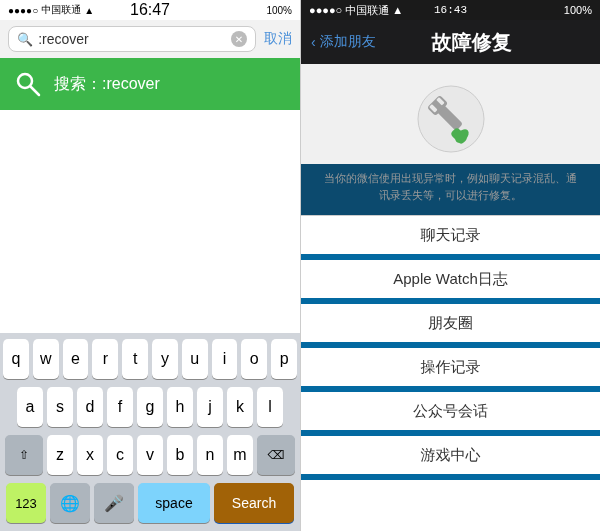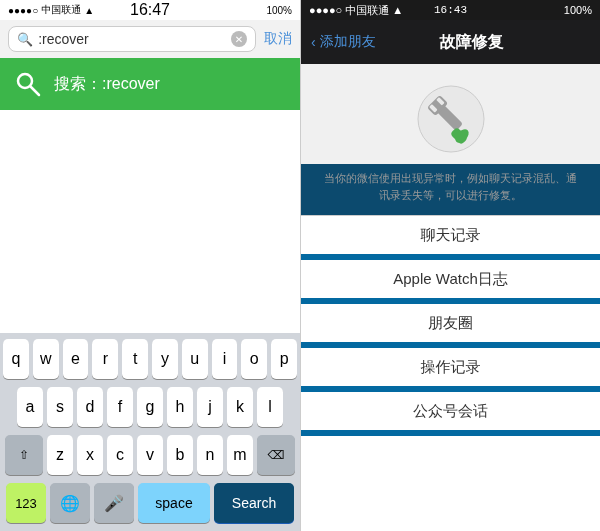--- a/index.html
+++ b/index.html
@@ -209,21 +209,21 @@
       display: flex;
       align-items: center;
       justify-content: center;
       font-size: 14px;
       color: #000;
       box-shadow: 0 1px 0 #888;
       cursor: pointer;
     }
 
     .key-search {
-      background: #0c4a6e;
+      background: #a16207;
       border-radius: 5px;
       height: 40px;
       width: 80px;
       display: flex;
       align-items: center;
       justify-content: center;
       font-size: 14px;
       color: #fff;
       box-shadow: 0 1px 0 #1a5cb5;
       cursor: pointer;
@@ -267,21 +267,21 @@
       gap: 4px;
       color: #4a90d9;
       font-size: 14px;
       cursor: pointer;
     }
 
     .nav-title {
       flex: 1;
       text-align: center;
       color: #fff;
-      font-size: 16px;
+      font-size: 20px;
       font-weight: 600;
       margin-right: 30px;
     }
 
     .repair-icon-area {
       background: #f0f0f0;
       display: flex;
       justify-content: center;
       padding: 20px 0 10px;
     }
@@ -469,17 +469,20 @@
     </div>
     <div class="repair-item">
       <span class="repair-item-text">朋友圈</span>
     </div>
     <div class="repair-item">
       <span class="repair-item-text">操作记录</span>
     </div>
     <div class="repair-item">
       <span class="repair-item-text">公众号会话</span>
     </div>
+    <div class="repair-item">
+      <span class="repair-item-text">游戏中心</span>
+    </div>
     <div class="repair-item" style="border-bottom:none;">
       
     </div>
   </div>
 </div>
 
 </body></html>

